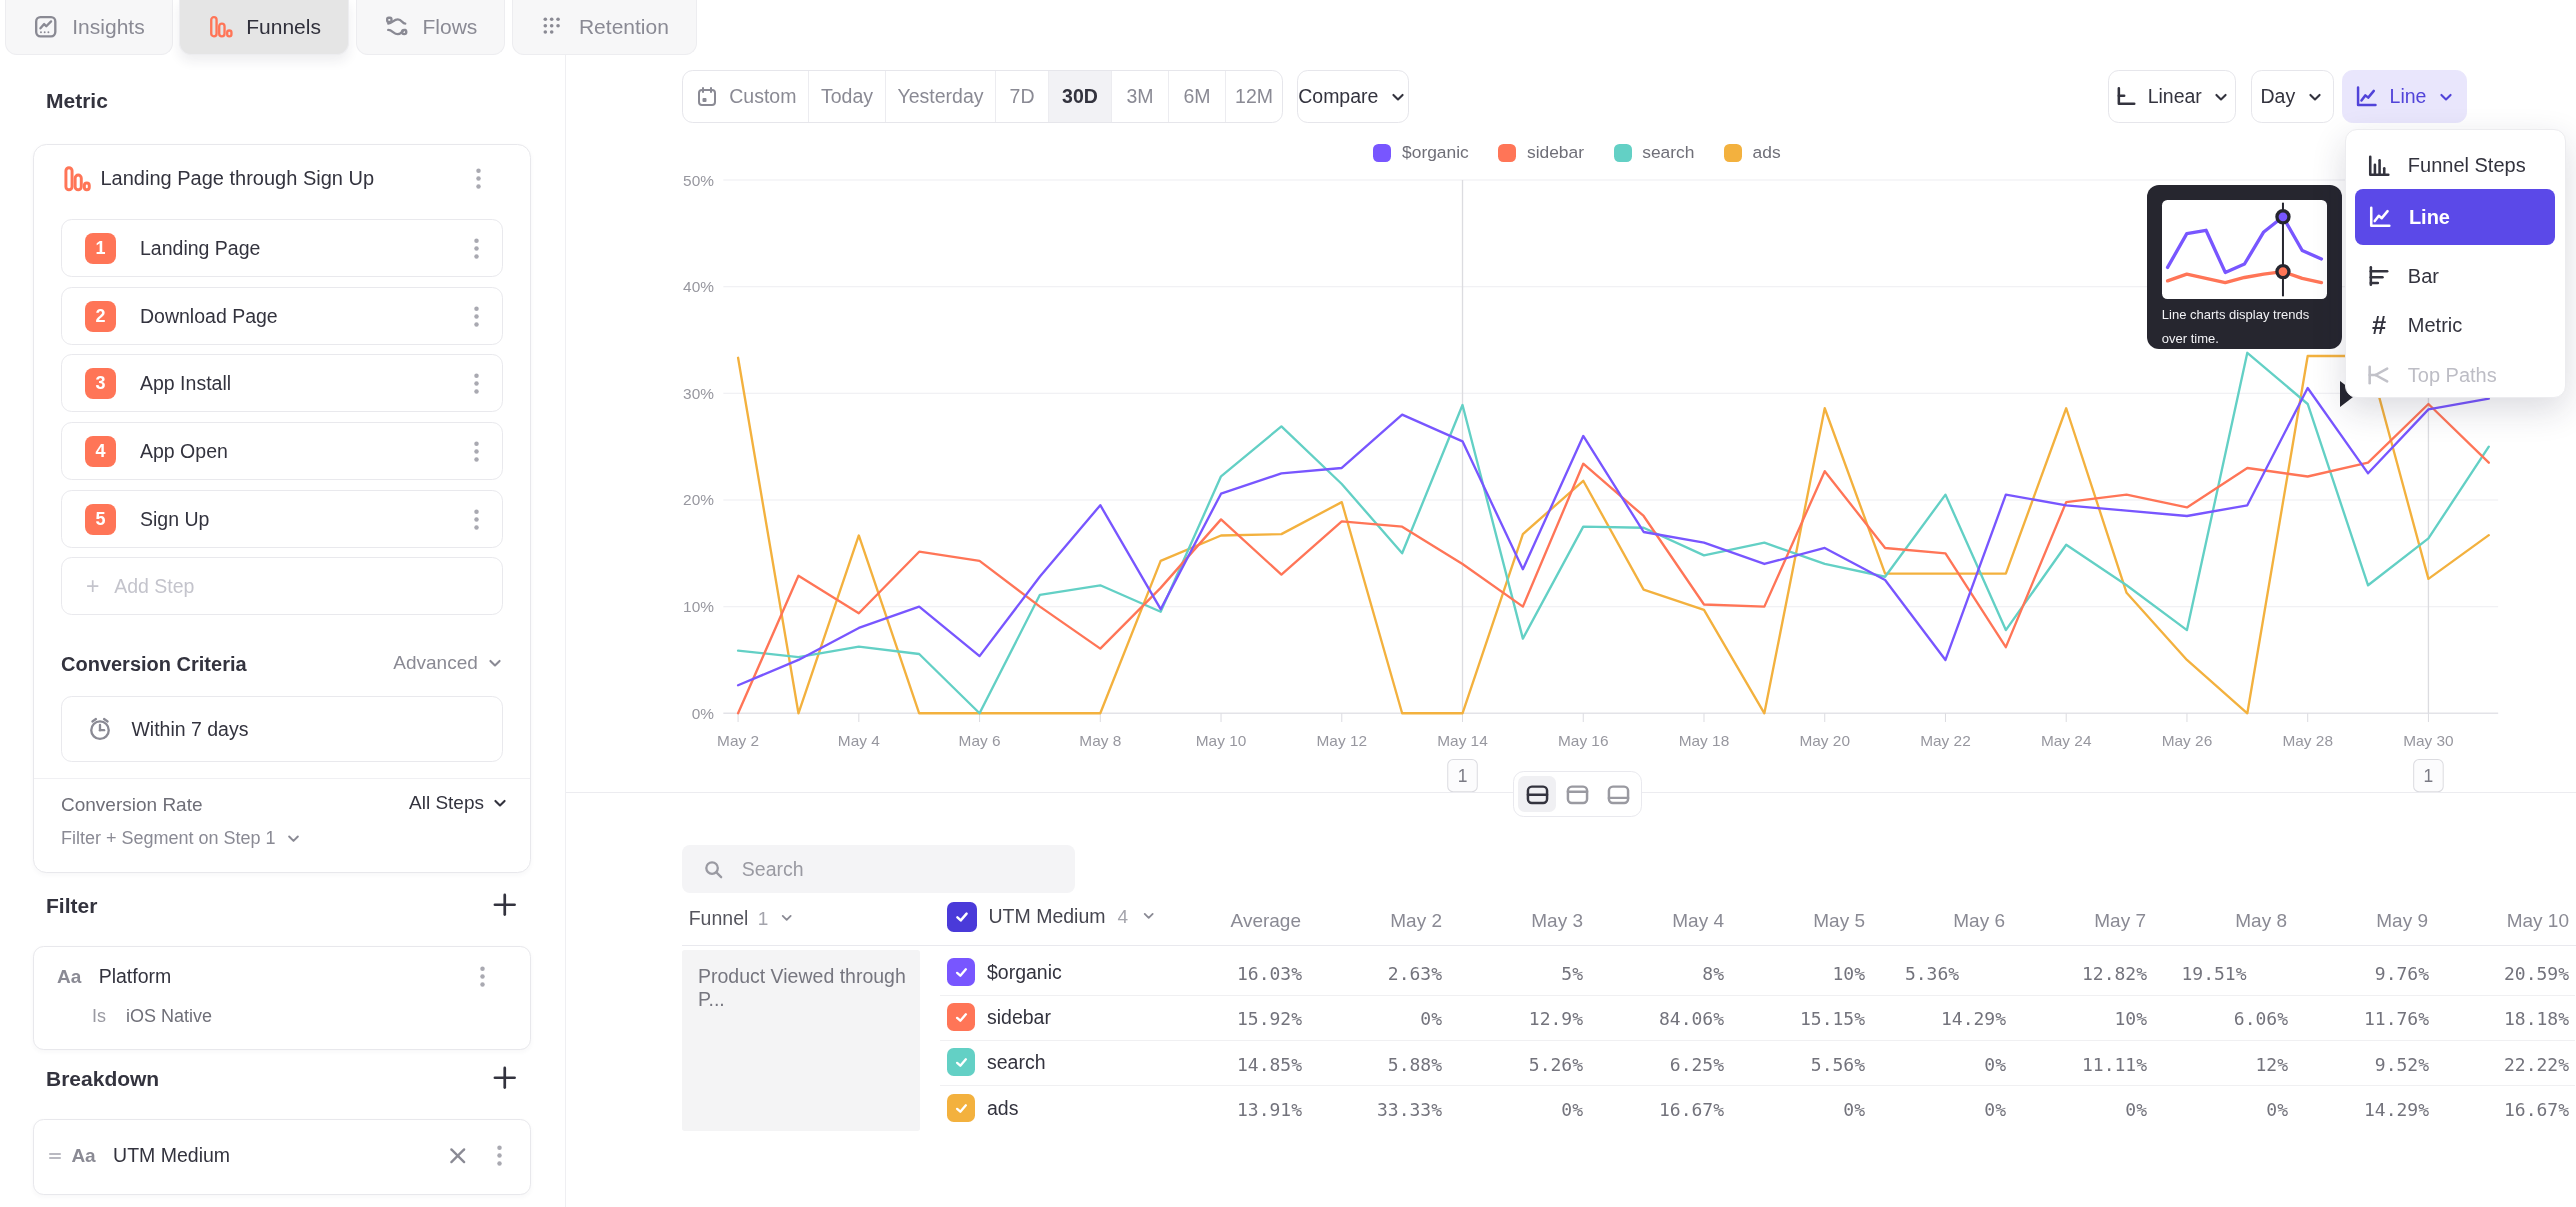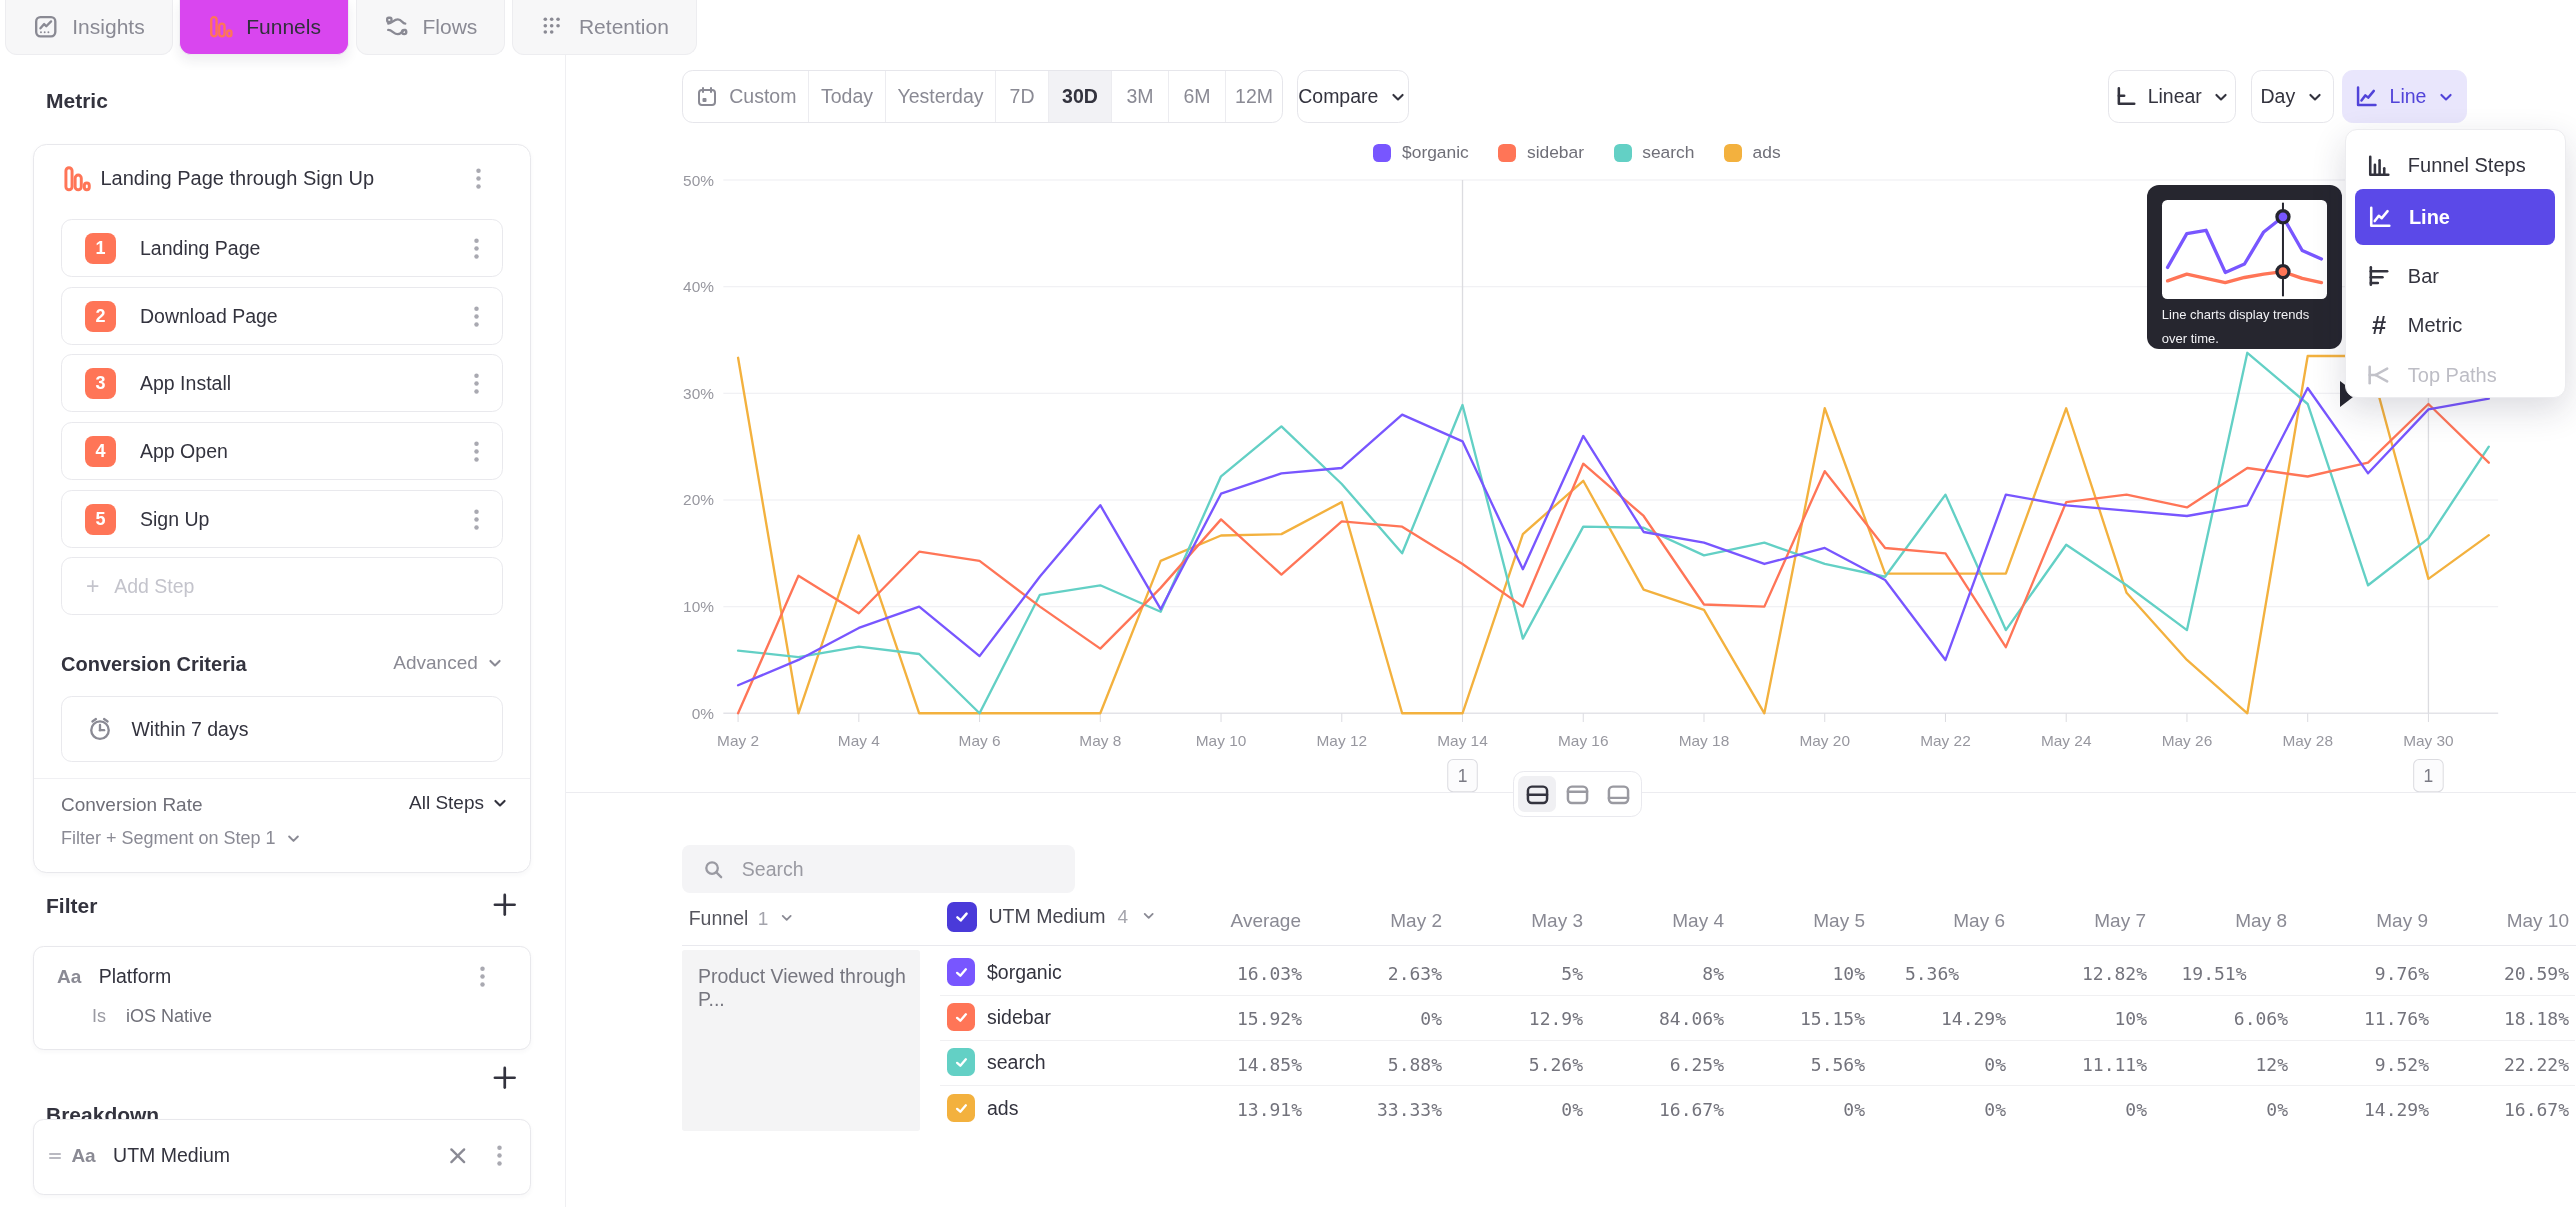--- a/index.html
+++ b/index.html
@@ -5,21 +5,21 @@
   html,body{margin:0;padding:0;width:2576px;height:1208px;background:#fff;
     font-family:"Liberation Sans","DejaVu Sans",sans-serif;-webkit-font-smoothing:antialiased;}
   #app{position:relative;width:2576px;height:1208px;overflow:hidden;background:#fff;color:#3B3B47;}
   .abs{position:absolute;}
   .row{display:flex;align-items:center;}
   
   #tabbar{position:absolute;left:5.4px;top:0;display:flex;gap:6.7px;z-index:3;}
   .tab{display:flex;align-items:center;gap:13.4px;height:54px;padding:0 27px;
     border:1.3px solid #EDEDF0;border-top:none;border-radius:0 0 12px 12px;
     background:#F7F7F8;color:#8A8A94;font-size:21px;cursor:pointer;}
-  .tab.active{background:#d946ef;color:#30303B;box-shadow:0 5.4px 12px rgba(40,40,70,.08);}
+  .tab.active{background:#e5e5e5;color:#30303B;box-shadow:0 5.4px 12px rgba(40,40,70,.08);}
   
   #sidebar{position:absolute;left:0;top:54px;width:565px;height:1154px;background:#fff;
     border-right:1.3px solid #EFEFF2;}
   .side-h{position:absolute;left:46px;font-size:21px;font-weight:bold;color:#33333E;}
   .plus-btn{position:absolute;left:490px;width:29.5px;height:29.5px;color:#33333E;cursor:pointer;}
   .card{position:absolute;left:33px;width:496px;background:#fff;border:1.3px solid #E8E8EC;
     border-radius:13.4px;box-shadow:0 2px 5.4px rgba(40,40,70,.04);}
   .step{position:absolute;left:27px;width:440px;height:56px;border:1.3px solid #E9E9ED;
     border-radius:10.7px;display:flex;align-items:center;background:#fff;}
   .step-badge{width:31px;height:31px;margin-left:23px;border-radius:8px;background:#FF7557;
@@ -242,21 +242,21 @@
               <circle cx="12" cy="12" r="2" fill="currentColor" stroke="none"></circle>
               <circle cx="12" cy="19" r="2" fill="currentColor" stroke="none"></circle>
             </svg></span>
       </div>
       <div class="row" style="position:absolute;left:58px;top:59px;gap:20px;">
         <span style="font-size:18px;color:#9A9AA2;">Is</span>
         <span style="font-size:18px;color:#6F6F78;">iOS Native</span>
       </div>
     </div>
 
-    <div class="side-h" style="top:1049px;">Breakdown</div>
+    <div class="side-h" style="top:1013px;">Breakdown</div>
     <span class="plus-btn" style="top:1009px;" id="plus-breakdown"><svg width="29.5" height="29.5" viewBox="0 0 24 24" fill="none" stroke="currentColor" stroke-width="2.2" stroke-linecap="round" stroke-linejoin="round">
           <path d="M12 4 L12 20"></path>
           <path d="M4 12 L20 12"></path>
         </svg></span>
 
     <div class="card" style="top:1065px;height:74px;border-radius:10.7px;">
       <div class="row" style="position:absolute;left:10.7px;top:0;width:475px;height:71px;">
         <span id="draghandle" style="width:20px;height:20px;color:#B9B9C1;"><svg width="20" height="20" viewBox="0 0 24 24" fill="none" stroke="currentColor" stroke-width="2.4" stroke-linecap="round" stroke-linejoin="round">
               <path d="M6 9.5 L18 9.5"></path>
               <path d="M6 14.5 L18 14.5"></path>

